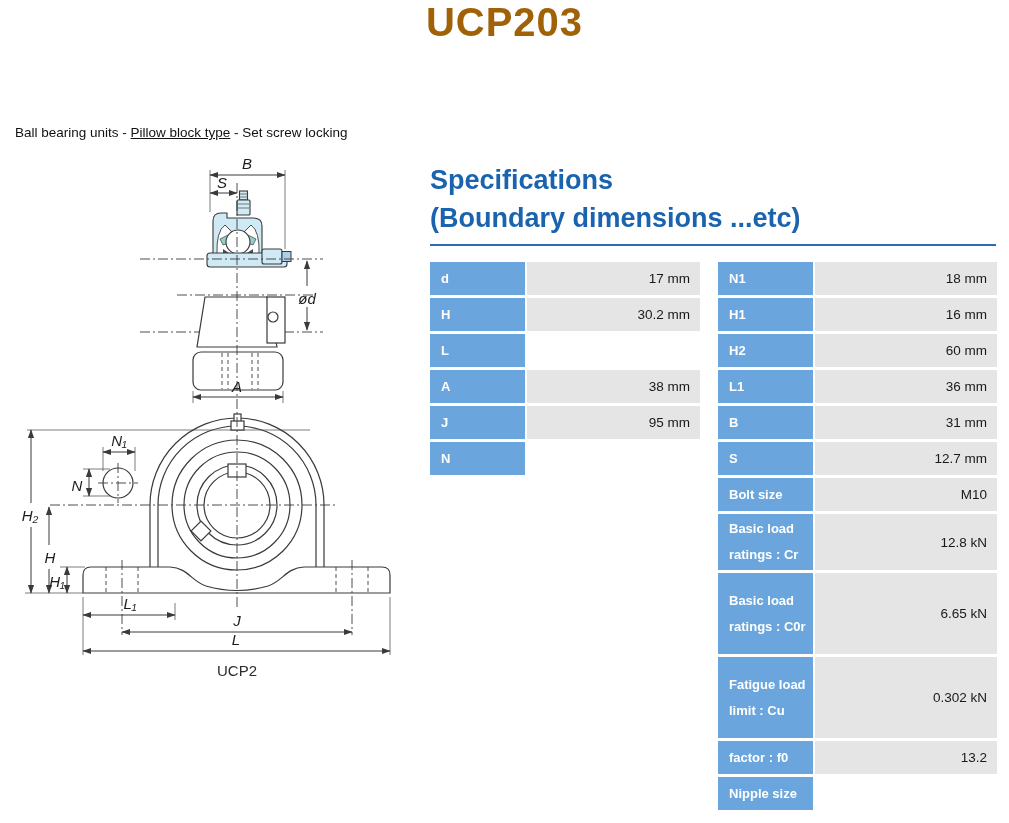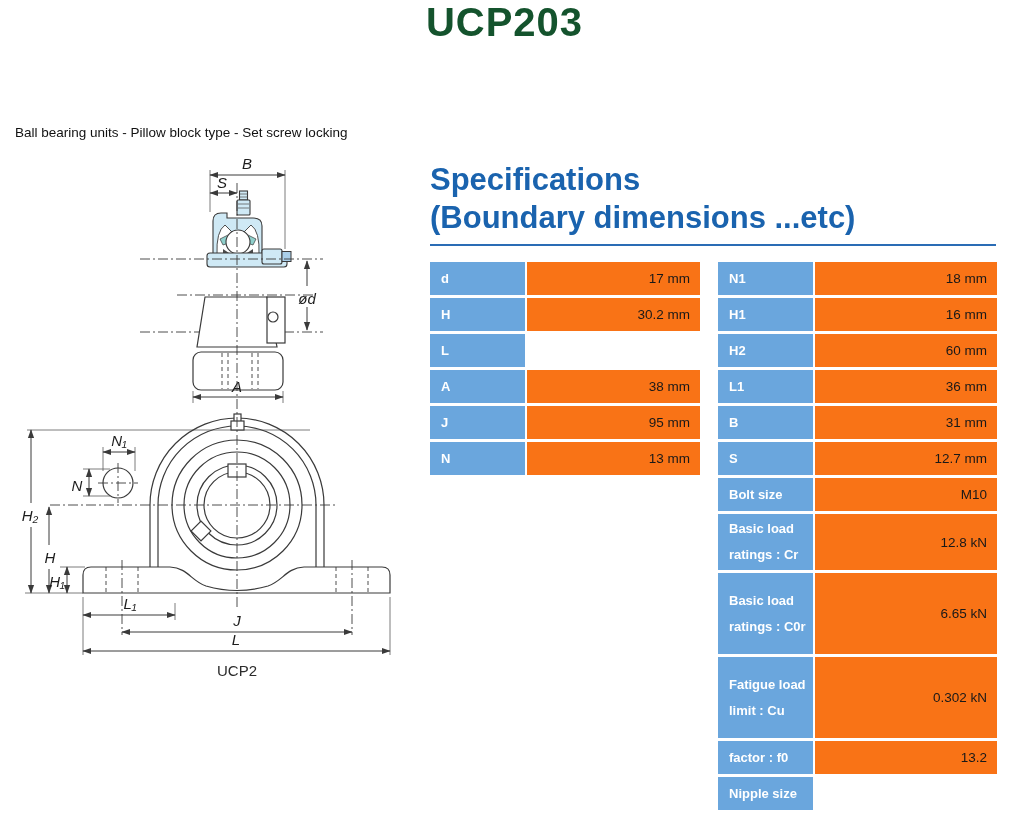--- a/index.html
+++ b/index.html
@@ -1,27 +1,27 @@
 <!DOCTYPE html>
 <html><head>
 <meta charset="utf-8">
 <style>
   html,body{margin:0;padding:0;background:#fff;}
   body{width:1009px;height:823px;position:relative;font-family:"Liberation Sans","DejaVu Sans",sans-serif;overflow:hidden;}
-  .title{position:absolute;top:0;left:0;width:100%;text-align:center;font-size:40px;font-weight:bold;color:#14532d;letter-spacing:1px;}
+  .title{position:absolute;top:0;left:0;width:100%;text-align:center;font-size:40px;font-weight:bold;color:#a16207;letter-spacing:1px;}
   .subtitle{position:absolute;left:15px;top:125px;font-size:13.5px;color:#111;}
-  .subtitle a{color:#111;cursor:pointer;}
-  .specs-head{position:absolute;left:430px;top:161px;width:566px;color:#1a63ae;font-weight:bold;font-size:31px;line-height:38px;}
+  .subtitle a{color:#111;text-decoration:underline;cursor:pointer;}
+  .specs-head{position:absolute;left:430px;top:161px;width:566px;color:#1a63ae;font-weight:bold;font-size:27px;line-height:38px;}
   .specs-rule{border-bottom:2px solid #2a6cb5;margin-top:7px;width:566px;}
   .tbl{position:absolute;top:262px;}
   .tbl-left{left:430px;width:270px;}
   .tbl-right{left:718px;width:279px;}
   .row{display:flex;margin-bottom:3px;}
   .lab{width:84px;padding-left:11px;margin-right:2px;background:#6aa6dd;color:#fff;font-weight:bold;font-size:13px;display:flex;align-items:center;line-height:26px;flex-shrink:0;}
-  .val{flex:1;background:#f97316;display:flex;align-items:center;justify-content:flex-end;padding-right:10px;font-size:13.5px;color:#191919;}
+  .val{flex:1;background:#e5e5e5;display:flex;align-items:center;justify-content:flex-end;padding-right:10px;font-size:13.5px;color:#191919;}
   .r1{height:33px;}
   .r2{height:56px;border-radius:19px;}
   .r3{height:81px;}
   svg text{font-family:"Liberation Sans","DejaVu Sans",sans-serif;}
   .lbl{font-style:italic;font-size:15px;fill:#1c1c1c;}
   .cap{font-size:15px;fill:#2b2b2b;}
   .out{stroke:#3a3a3a;stroke-width:1.2;fill:none;}
   .outw{stroke:#3a3a3a;stroke-width:1.2;fill:#fff;}
   .fillb{fill:#cfe9f5;stroke:#3a3a3a;stroke-width:1.1;}
   .dim{stroke:#3a3a3a;stroke-width:1;fill:none;}
@@ -178,21 +178,20 @@
   <div class="row r1">
       <div class="lab">A</div>
       <div class="val">38 mm</div>
     </div>
   <div class="row r1">
       <div class="lab">J</div>
       <div class="val">95 mm</div>
     </div>
   <div class="row r1">
       <div class="lab">N</div>
-      <div class="val">13 mm</div>
     </div>
 </div>
 
 <div class="tbl tbl-right">
   <div class="row r1">
       <div class="lab">N1</div>
       <div class="val">18 mm</div>
     </div>
   <div class="row r1">
       <div class="lab">H1</div>

